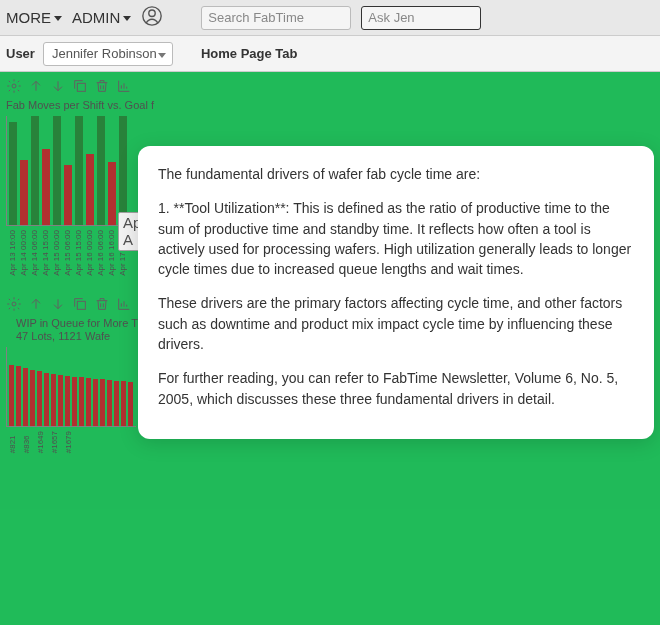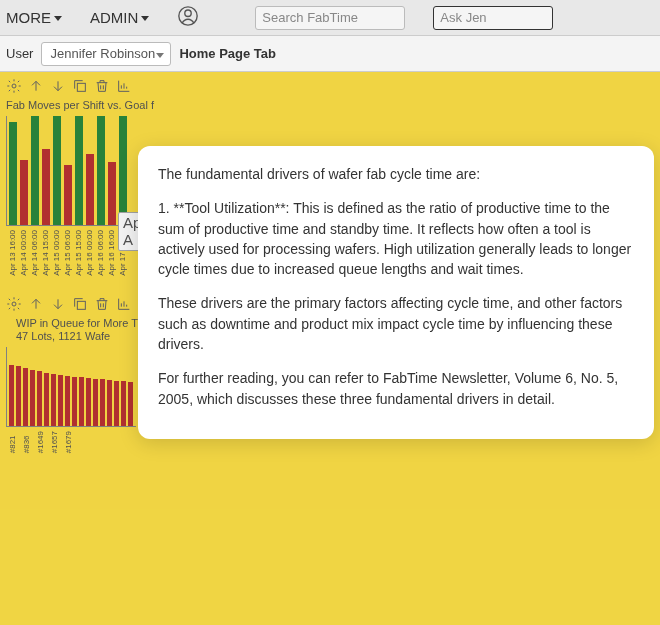--- a/index.html
+++ b/index.html
@@ -1,32 +1,32 @@
 <!DOCTYPE html>
 <html><head>
 <meta charset="utf-8">
 <style>
   * { box-sizing: border-box; margin: 0; padding: 0; }
   html, body { width: 660px; height: 625px; overflow: hidden; font-family: Arial, Helvetica, sans-serif; background: #f0f0f0; }
   
-  .topbar { height: 36px; background: #e8e8e8; display: flex; align-items: center; padding: 0 6px; border-bottom: 1px solid #ccc; gap: 28px; }
+  .topbar { height: 36px; background: #e8e8e8; display: flex; align-items: center; padding: 0 6px; border-bottom: 1px solid #ccc; gap: 10px; }
   .topbar .menu-item { font-size: 15px; color: #333; display: flex; align-items: center; gap: 3px; cursor: pointer; }
   .caret-down { width: 0; height: 0; border-left: 4px solid transparent; border-right: 4px solid transparent; border-top: 5px solid #333; display: inline-block; margin-top: 2px; }
   .user-icon svg { width: 22px; height: 22px; stroke: #555; fill: none; stroke-width: 1.5; }
   .search-box { border: 1px solid #bbb; border-radius: 3px; background: #f5f5f5; height: 24px; padding: 0 6px; font-size: 13px; color: #888; display: flex; align-items: center; }
   .search-box.search { width: 150px; margin-left: 28px; }
   .search-box.askjen { width: 120px; border: 1.5px solid #333; }
   
   .secondbar { height: 36px; background: #f4f4f4; border-bottom: 1px solid #ccc; display: flex; align-items: center; padding: 0 6px; gap: 8px; font-size: 13px; color: #555; }
   .select { border: 1px solid #bbb; border-radius: 3px; background: #fff; height: 24px; padding: 0 4px 0 8px; font-size: 13px; color: #555; position: relative; display: flex; align-items: center; }
   .select::after { content: ""; position: absolute; right: 6px; top: 10px; width: 0; height: 0; border-left: 4px solid transparent; border-right: 4px solid transparent; border-top: 5px solid #777; }
   .select.wide { width: 200px; }
   .select.user { width: 130px; }
   
-  .bg-area { position: relative; height: 553px; background: #fde047; padding: 6px; overflow: hidden; }
+  .bg-area { position: relative; height: 553px; background: #22c55e; padding: 6px; overflow: hidden; }
   .panel-icons { display: flex; gap: 6px; color: #666; font-size: 14px; align-items: center; margin-bottom: 2px; }
   .panel-icons svg { width: 16px; height: 16px; stroke: #666; fill: none; stroke-width: 1.5; }
   .chart-title { font-size: 11px; color: #555; margin-bottom: 4px; line-height: 1.2; }
   .chart1 { width: 130px; height: 110px; display:flex; align-items:flex-end; gap:3px; border-bottom:1px solid #888; border-left:1px solid #888; padding-left:2px;}
   .chart1 .bar { width: 8px; }
   .xaxis1 { display:flex; gap:3px; padding-left:2px; font-size:8px; color:#555; transform-origin: top left; margin-top:4px;}
   .xaxis1 span { writing-mode: vertical-rl; transform: rotate(180deg); width:8px; text-align:right;}
   .chart-sep { height: 20px; }
   .chart2 { width: 130px; height: 80px; display:flex; align-items:flex-end; gap:2px; border-bottom:1px solid #888; border-left:1px solid #888; padding-left:2px;}
   .chart2 .bar { width: 5px; background:#b33; }
@@ -61,25 +61,25 @@
   </div>
   <div class="search-box search">
     <span>Search FabTime</span>
   </div>
   <div class="search-box askjen">
     <span>Ask Jen</span>
   </div>
 </div>
 
 <div class="secondbar">
-  <span style="font-weight:normal; color:#333;">User</span>
+  <span style="font-weight:bold; color:#333;">User</span>
   <div class="select user">
     <span>Jennifer Robinson</span>
   </div>
-  <span style="font-weight:bold; color:#333; margin-left:0;">Home Page Tab</span>
+  <span style="font-weight:bold; color:#333; margin-left:20px;">Home Page Tab</span>
 </div>
 
 <div class="bg-area">
 
   <div class="panel-icons">
     <span><svg viewBox="0 0 24 24">
           <circle cx="12" cy="12" r="3"></circle>
           <path d="M12 2v3M12 19v3M4.2 4.2l2.1 2.1M17.7 17.7l2.1 2.1M2 12h3M19 12h3M4.2 19.8l2.1-2.1M17.7 6.3l2.1-2.1"></path>
         </svg></span>
     <span><svg viewBox="0 0 24 24">

